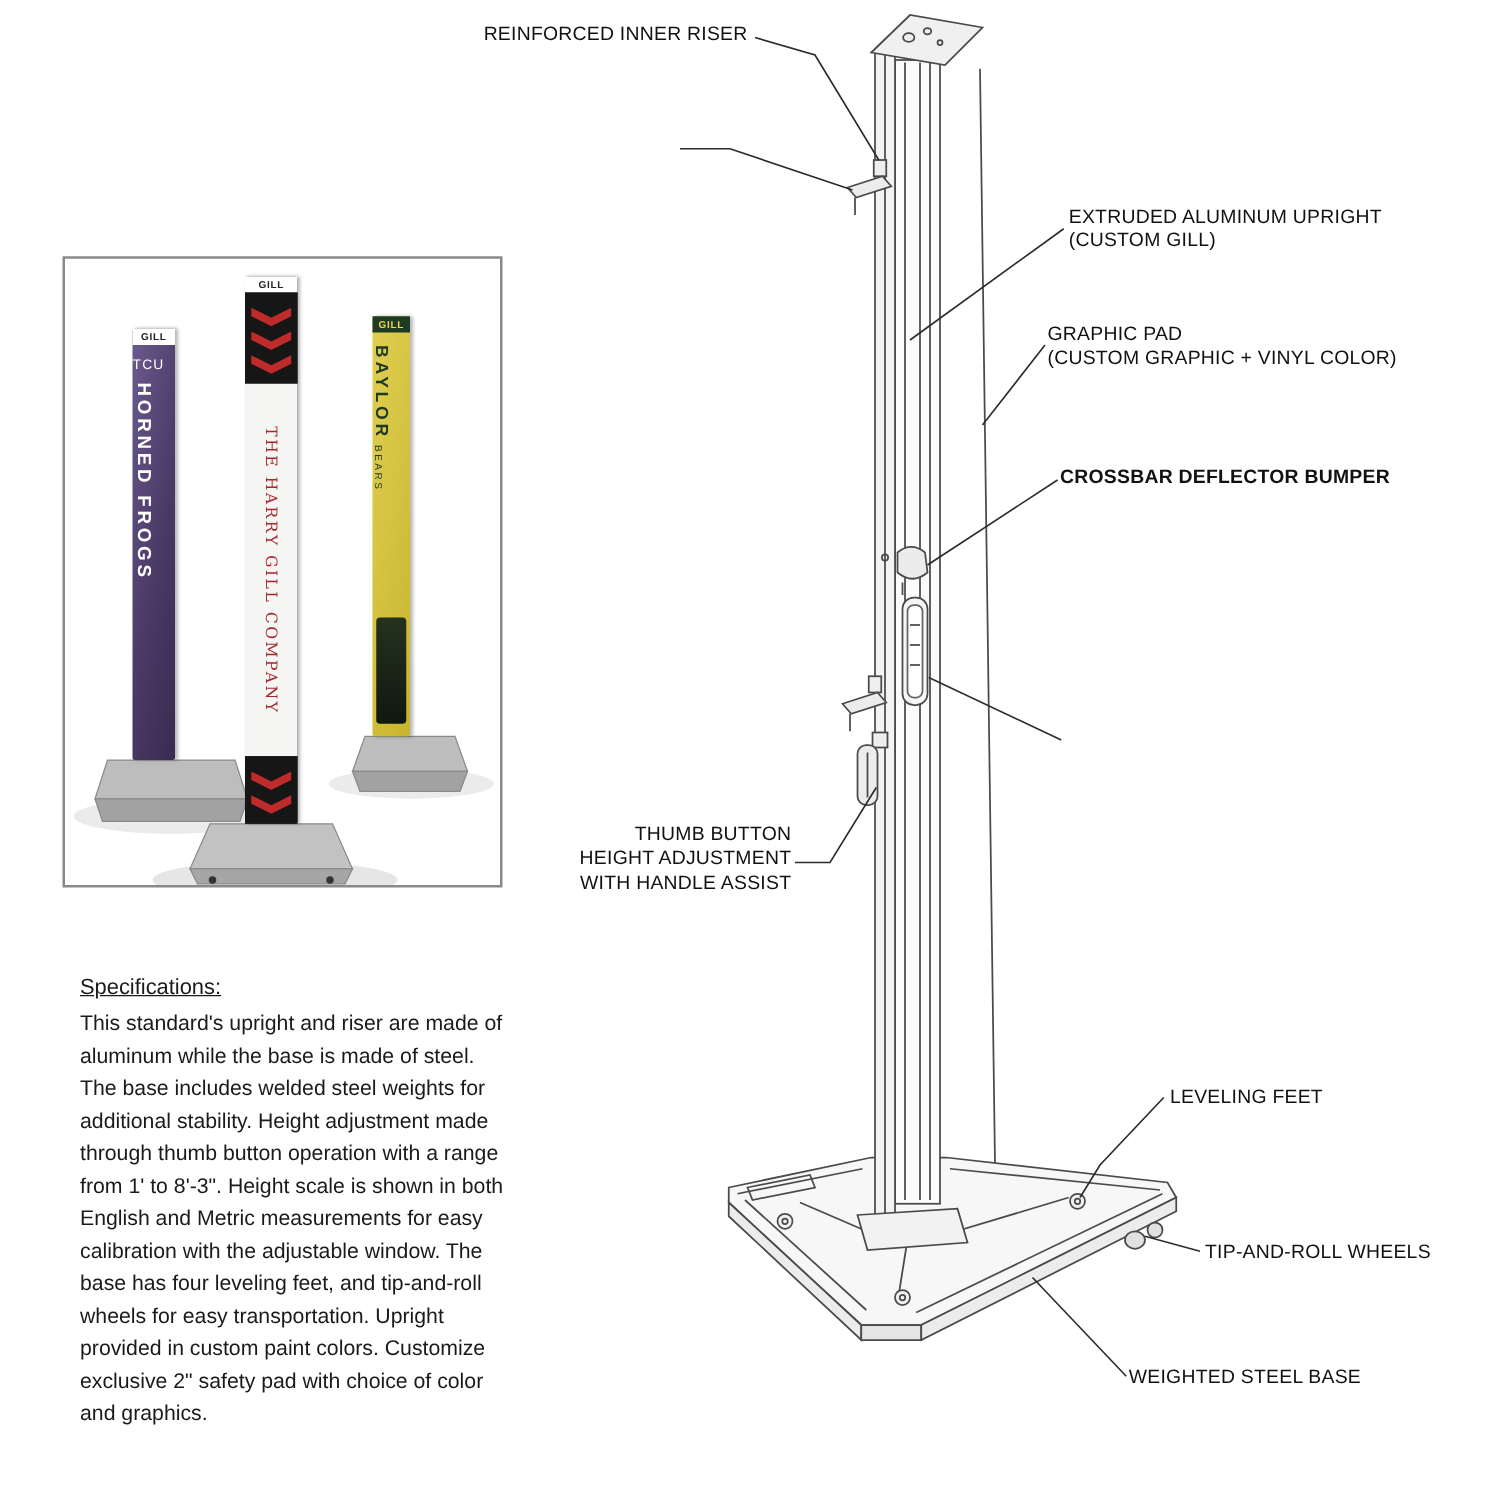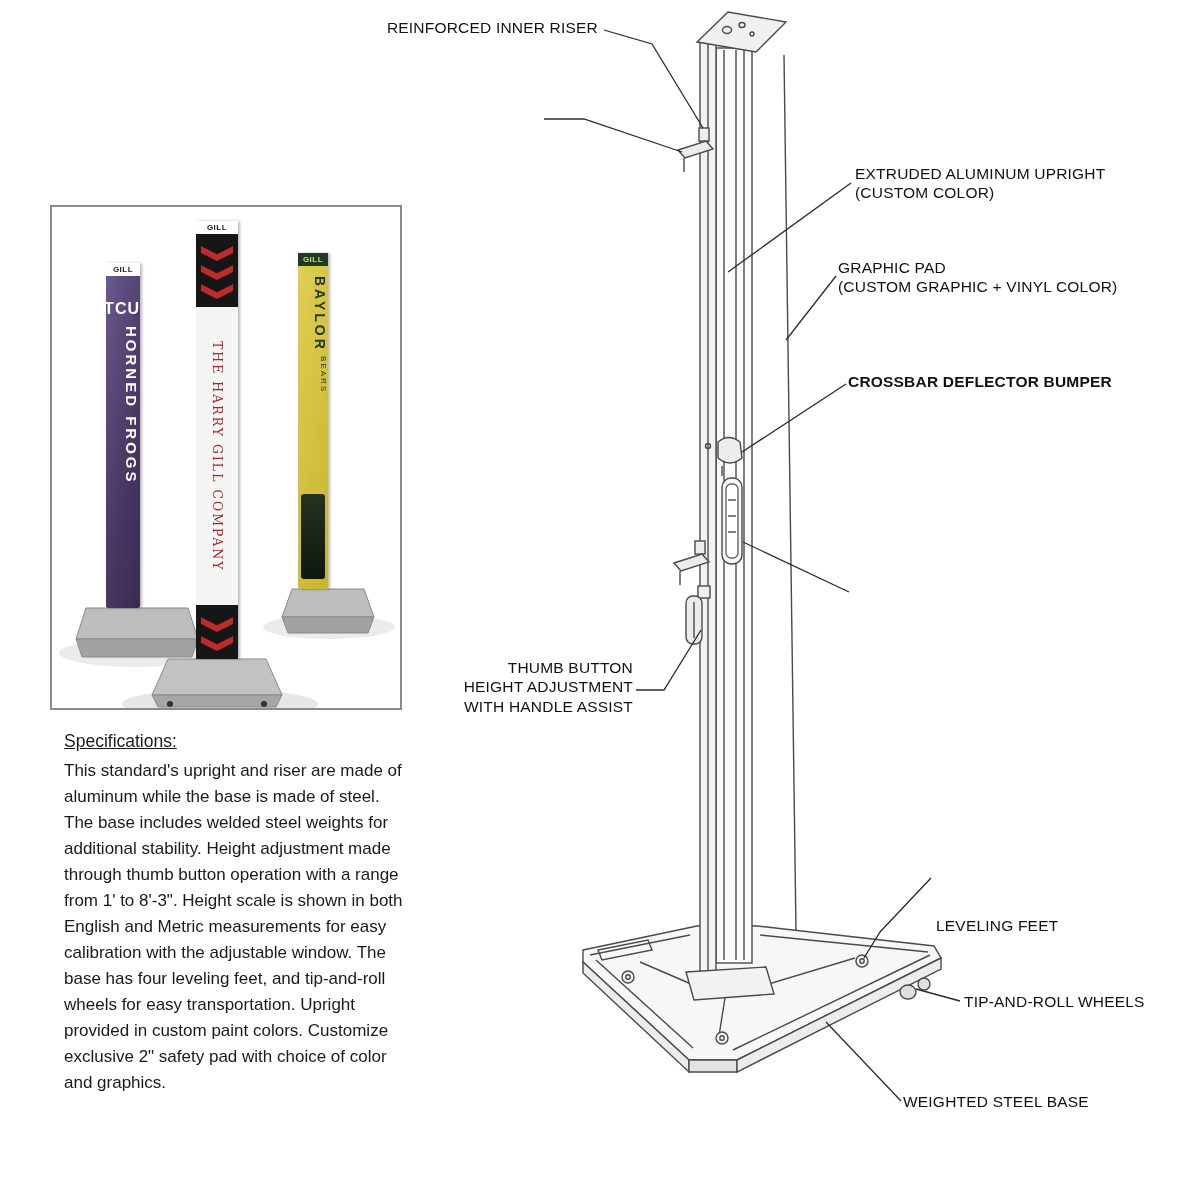--- a/index.html
+++ b/index.html
@@ -6,47 +6,47 @@
   .canvas{position:relative;width:1200px;height:1200px;background:#ffffff;
           font-family:"Liberation Sans",sans-serif;color:#1a1a1a;overflow:hidden;}
   svg.layer{position:absolute;left:0;top:0;}
   .callout{position:absolute;font-size:15.5px;line-height:1.25;letter-spacing:.2px;
            white-space:pre-line;color:#111;}
   .callout.r{text-align:right;}
   
   .inset{position:absolute;left:50px;top:205px;width:348px;height:501px;
          border:2px solid #8a8a8a;background:#fff;}
   .inset svg{position:absolute;left:0;top:0;}
-  .pole{position:absolute;display:flex;flex-direction:column;align-items:flex-end;
+  .pole{position:absolute;display:flex;flex-direction:column;align-items:flex-start;
         border-radius:2px;box-shadow:2px 0 3px rgba(0,0,0,.28);}
   .pole-left{left:54px;top:56px;width:34px;height:345px;
              background:linear-gradient(100deg,#6b5b90 0%,#4a3a66 55%,#382b50 100%);}
   .pole-center{left:144px;top:14px;width:42px;height:438px;background:#161616;}
   .pole-right{left:246px;top:46px;width:30px;height:336px;
               background:linear-gradient(100deg,#e0cf52,#c8b42e);}
   .brand-tag{width:100%;background:#ffffff;color:#222;font-weight:bold;font-size:8px;
              text-align:center;padding:2px 0;letter-spacing:.5px;}
   .brand-tag.dark{background:#1e3a23;color:#e8d84a;}
-  .team{color:#fff;font-weight:bold;font-size:16px;margin-top:24px;letter-spacing:1px;}
+  .team{color:#fff;font-weight:normal;font-size:11px;margin-top:10px;letter-spacing:1px;}
   .vtext{writing-mode:vertical-rl;text-orientation:mixed;}
   .pole-left .vtext{color:#fff;font-weight:bold;font-size:15px;letter-spacing:3px;
                     margin-top:8px;flex:1;}
   .seg{width:100%;}
   .seg.black{background:#161616;padding:8px 0;}
   .seg.white{background:#f5f5f3;flex:1;display:flex;align-items:center;justify-content:center;}
   .serif-red{font-family:"DejaVu Serif",serif;color:#a5282d;font-size:12.5px;letter-spacing:2px;}
   .chev{width:78%;margin:4px auto 0;height:15px;background:#bf2b2b;
         clip-path:polygon(0 0,50% 55%,100% 0,100% 45%,50% 100%,0 45%);}
   .baylor{color:#1e3a23;font-weight:bold;font-size:14px;letter-spacing:3px;margin-top:10px;}
   .sub{color:#1e3a23;font-size:8px;letter-spacing:2px;writing-mode:vertical-rl;margin-top:4px;}
   .blob{width:78%;height:85px;background:linear-gradient(#24321f,#101810);
         border-radius:3px;margin:auto auto 10px;}
   
   .specs{position:absolute;left:64px;top:728px;width:346px;font-size:17px;line-height:26px;}
-  .specs-heading{text-decoration:underline;margin-bottom:4px;font-size:17.5px;}
+  .specs-heading{text-decoration:underline;margin-bottom:4px;font-size:17.5px;margin-top:48px;}
 </style>
 </head>
 <body>
 
 <div class="canvas">
 
   <svg class="layer" width="1200" height="1200" viewBox="0 0 1200 1200">
     <g stroke="#4a4a4a" stroke-width="1.4" fill="none">
 
       <line x1="784" y1="55" x2="796" y2="932"></line>
@@ -141,28 +141,28 @@
       <polyline points="849,592 743,542"></polyline>
       <polyline points="636,690 664,690 701,630"></polyline>
       <polyline points="931,878 880,932 864,958"></polyline>
       <polyline points="960,1001 916,989"></polyline>
       <polyline points="901,1101 826,1022"></polyline>
     </g>
   </svg>
 
   <div class="callout r" style="left:340px;top:18px;width:258px;">REINFORCED INNER RISER</div>
   <div class="callout" style="left:855px;top:164px;width:330px;">EXTRUDED ALUMINUM UPRIGHT
-(CUSTOM COLOR)</div>
+(CUSTOM GILL)</div>
   <div class="callout" style="left:838px;top:258px;width:350px;">GRAPHIC PAD
 (CUSTOM GRAPHIC + VINYL COLOR)</div>
   <div class="callout" style="left:848px;top:372px;width:330px;font-weight:bold;">CROSSBAR DEFLECTOR BUMPER</div>
   <div class="callout r" style="left:428px;top:658px;width:205px;">THUMB BUTTON
 HEIGHT ADJUSTMENT
 WITH HANDLE ASSIST</div>
-  <div class="callout" style="left:936px;top:916px;width:220px;">LEVELING FEET</div>
+  <div class="callout" style="left:936px;top:868px;width:220px;">LEVELING FEET</div>
   <div class="callout" style="left:964px;top:992px;width:220px;">TIP-AND-ROLL WHEELS</div>
   <div class="callout" style="left:903px;top:1092px;width:240px;">WEIGHTED STEEL BASE</div>
 
   <div class="inset">
     <svg width="348" height="501" viewBox="0 0 348 501">
       <ellipse cx="85" cy="446" rx="78" ry="14" fill="#ebebeb"></ellipse>
       <ellipse cx="168" cy="497" rx="98" ry="15" fill="#e6e6e6"></ellipse>
       <ellipse cx="277" cy="420" rx="66" ry="12" fill="#ebebeb"></ellipse>
       <g stroke="#8a8a8a" stroke-width="1">
         <path d="M34,401 L136,401 L146,432 L24,432 Z" fill="#bdbdbd"></path>

